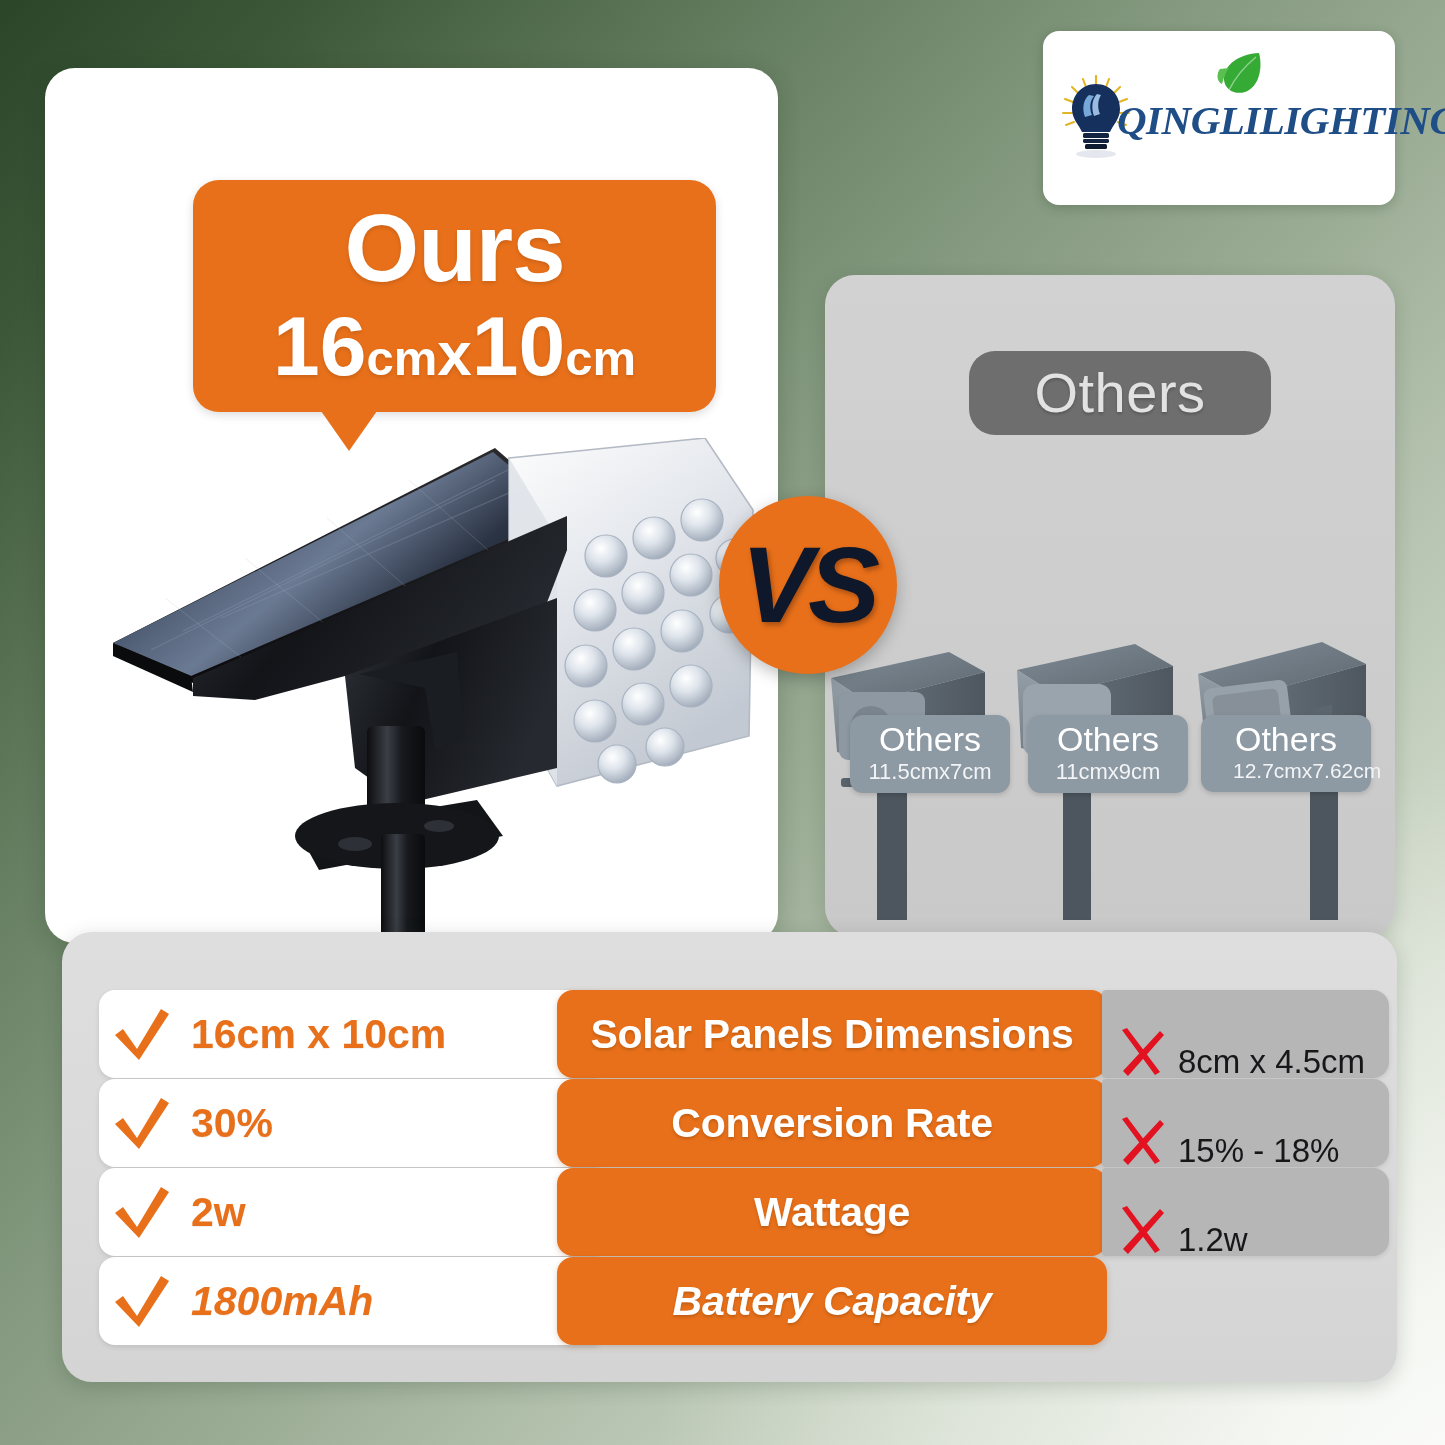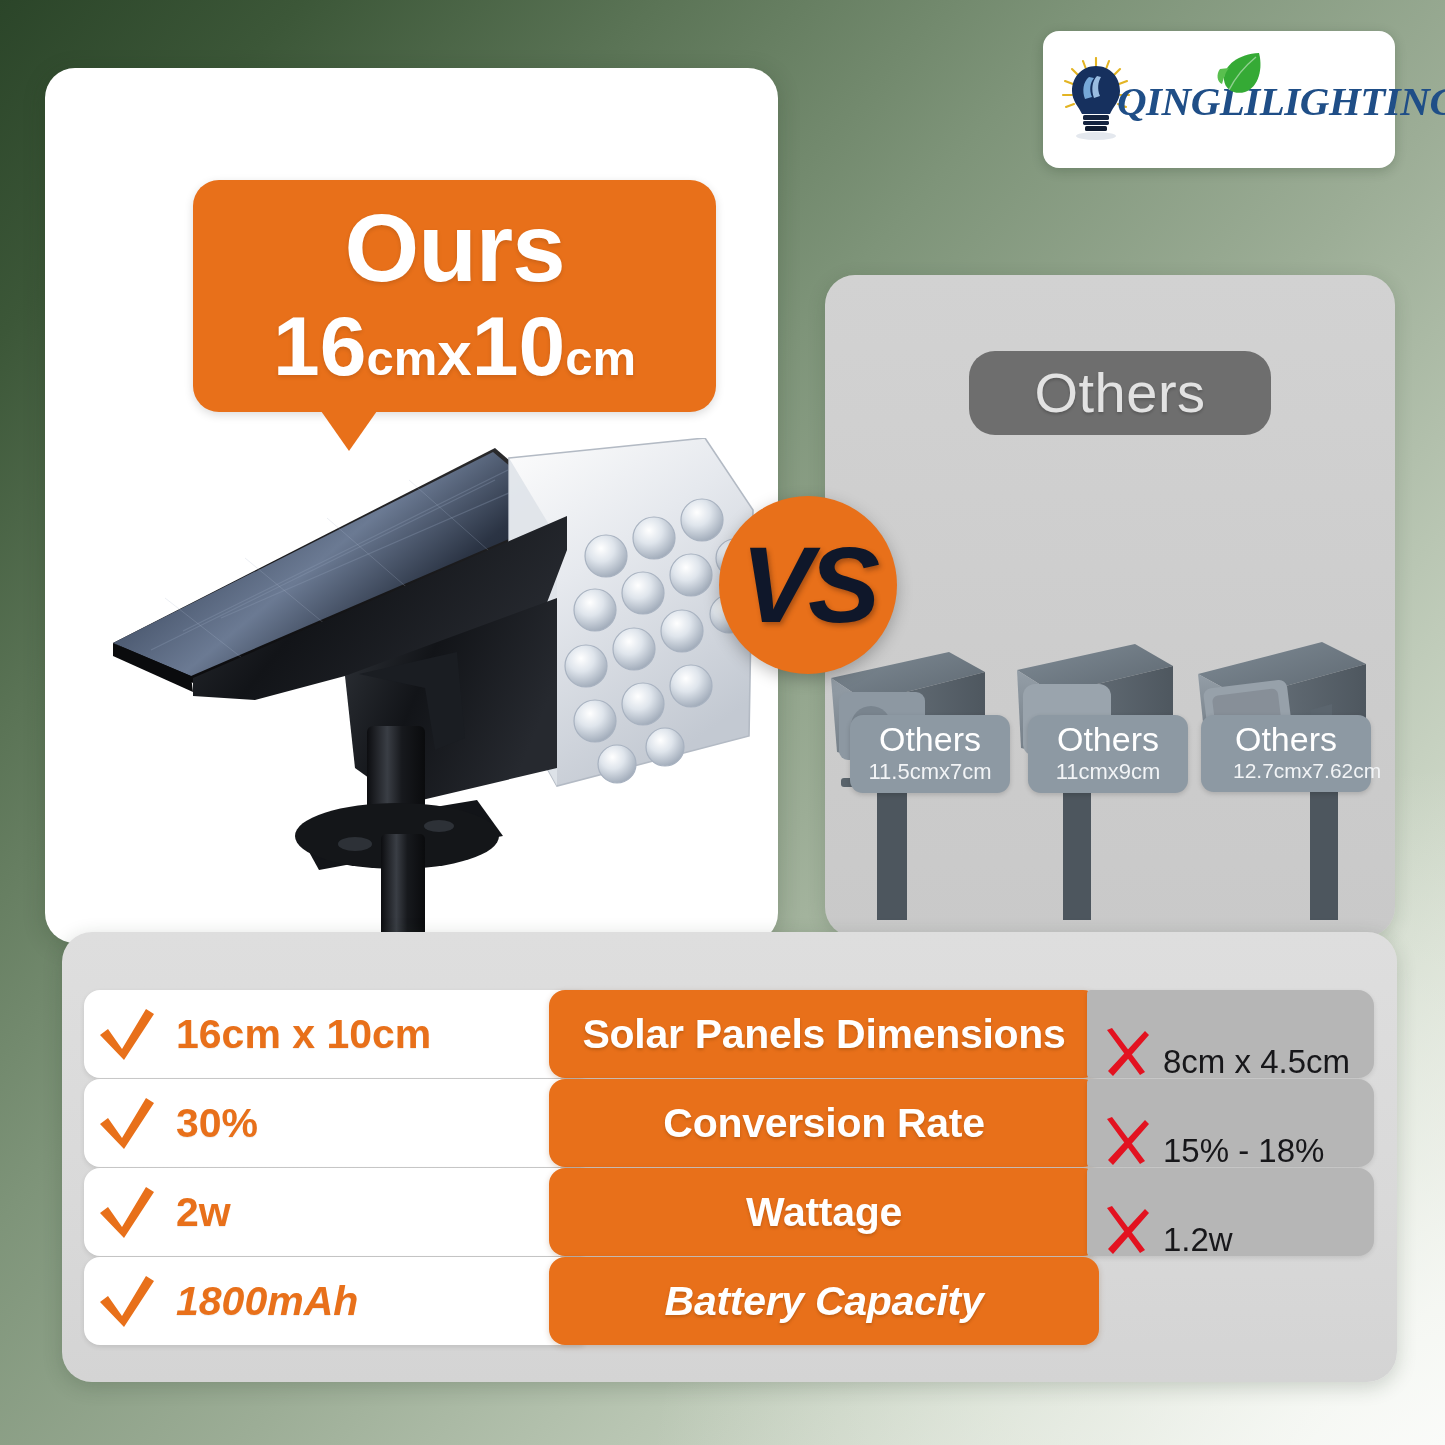--- a/index.html
+++ b/index.html
@@ -103,21 +103,21 @@
   .mini-label.m3 .ml-size{font-size:21px;margin-left:32px;}
 
   
   .table-card{
     position:absolute;left:62px;top:932px;width:1335px;height:450px;
     background:linear-gradient(180deg,#dedede 0%,#d9d9d9 60%,#d4d4d4 100%);
     border-radius:30px;
     box-shadow:0 5px 20px rgba(30,50,28,0.20);
   }
   .row{
-    position:absolute;left:22px;width:1290px;height:88px;
+    position:absolute;left:37px;width:1290px;height:88px;
     border-radius:16px;overflow:visible;padding-left:28px;
   }
   .row.r1{top:58px;}
   .row.r2{top:147px;}
   .row.r3{top:236px;}
   .row.r4{top:325px;font-style:italic;}
 
   .cell-left{
     position:absolute;left:0;top:0;width:500px;height:88px;
     background:#ffffff;border-radius:16px 4px 4px 16px;
@@ -133,21 +133,20 @@
     color:#e8701a;font-size:41px;font-weight:bold;line-height:1;
     white-space:nowrap;margin-left:12px;
     text-shadow:0 1px 1px rgba(0,0,0,0.07);
   }
 
   .cell-mid{
     position:absolute;left:458px;top:0;width:550px;height:88px;
     background:#e8701a;border-radius:16px;
     display:flex;align-items:center;justify-content:center;
     box-shadow:0 2px 6px rgba(120,60,10,0.22);
-    margin-left:7px;
   }
   .cell-mid span{
     color:#ffffff;font-size:41px;font-weight:bold;line-height:1;
     white-space:nowrap;letter-spacing:-0.3px;
     text-shadow:0 2px 3px rgba(120,60,10,0.35);
   }
 
   .cell-right{
     position:absolute;left:1003px;top:0;width:287px;height:88px;
     background:#b6b6b6;border-radius:4px 16px 16px 4px;
@@ -159,21 +158,21 @@
     margin-left:6px;
   }
   .cross svg{display:block;}
   .right-val{
     color:#17171a;font-size:33px;line-height:1;white-space:nowrap;
     margin-left:4px;
   }
 
   
   .logo-card{
-    position:absolute;left:1043px;top:31px;width:352px;height:137px;
+    position:absolute;left:1043px;top:31px;width:352px;height:174px;
     background:#ffffff;border-radius:16px;
     box-shadow:0 3px 12px rgba(20,40,18,0.22);
     display:flex;align-items:center;
   }
   .logo-inner{display:flex;align-items:center;width:100%;padding-left:18px;}
   .logo-mark{width:70px;height:86px;flex:none;margin-right:-14px;}
   .logo-mark svg{display:block;}
   .logo-word{
     color:#1f4e87;font-family:"Liberation Serif","DejaVu Serif",serif;
     font-style:italic;font-weight:bold;font-size:41px;letter-spacing:-0.5px;

